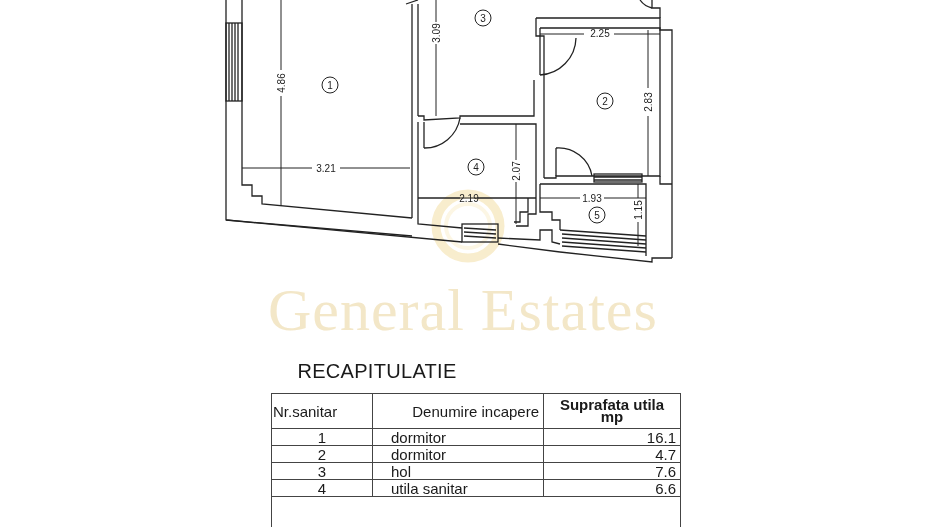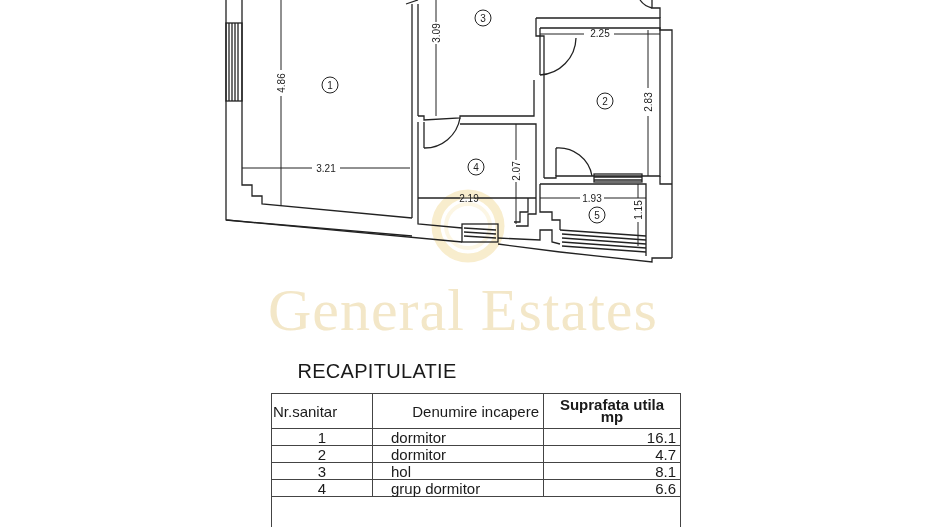--- a/index.html
+++ b/index.html
@@ -159,24 +159,24 @@
     <td class="area">16.1</td>
   </tr>
   <tr>
     <td class="num">2</td>
     <td class="name">dormitor</td>
     <td class="area">4.7</td>
   </tr>
   <tr>
     <td class="num">3</td>
     <td class="name">hol</td>
-    <td class="area">8.1</td>
+    <td class="area">7.6</td>
   </tr>
   <tr>
     <td class="num">4</td>
-    <td class="name">grup dormitor</td>
+    <td class="name">utila sanitar</td>
     <td class="area">6.6</td>
   </tr>
   <tr class="blank">
     <td colspan="3"></td>
   </tr>
 </tbody>
   </table>
 
 </body></html>

